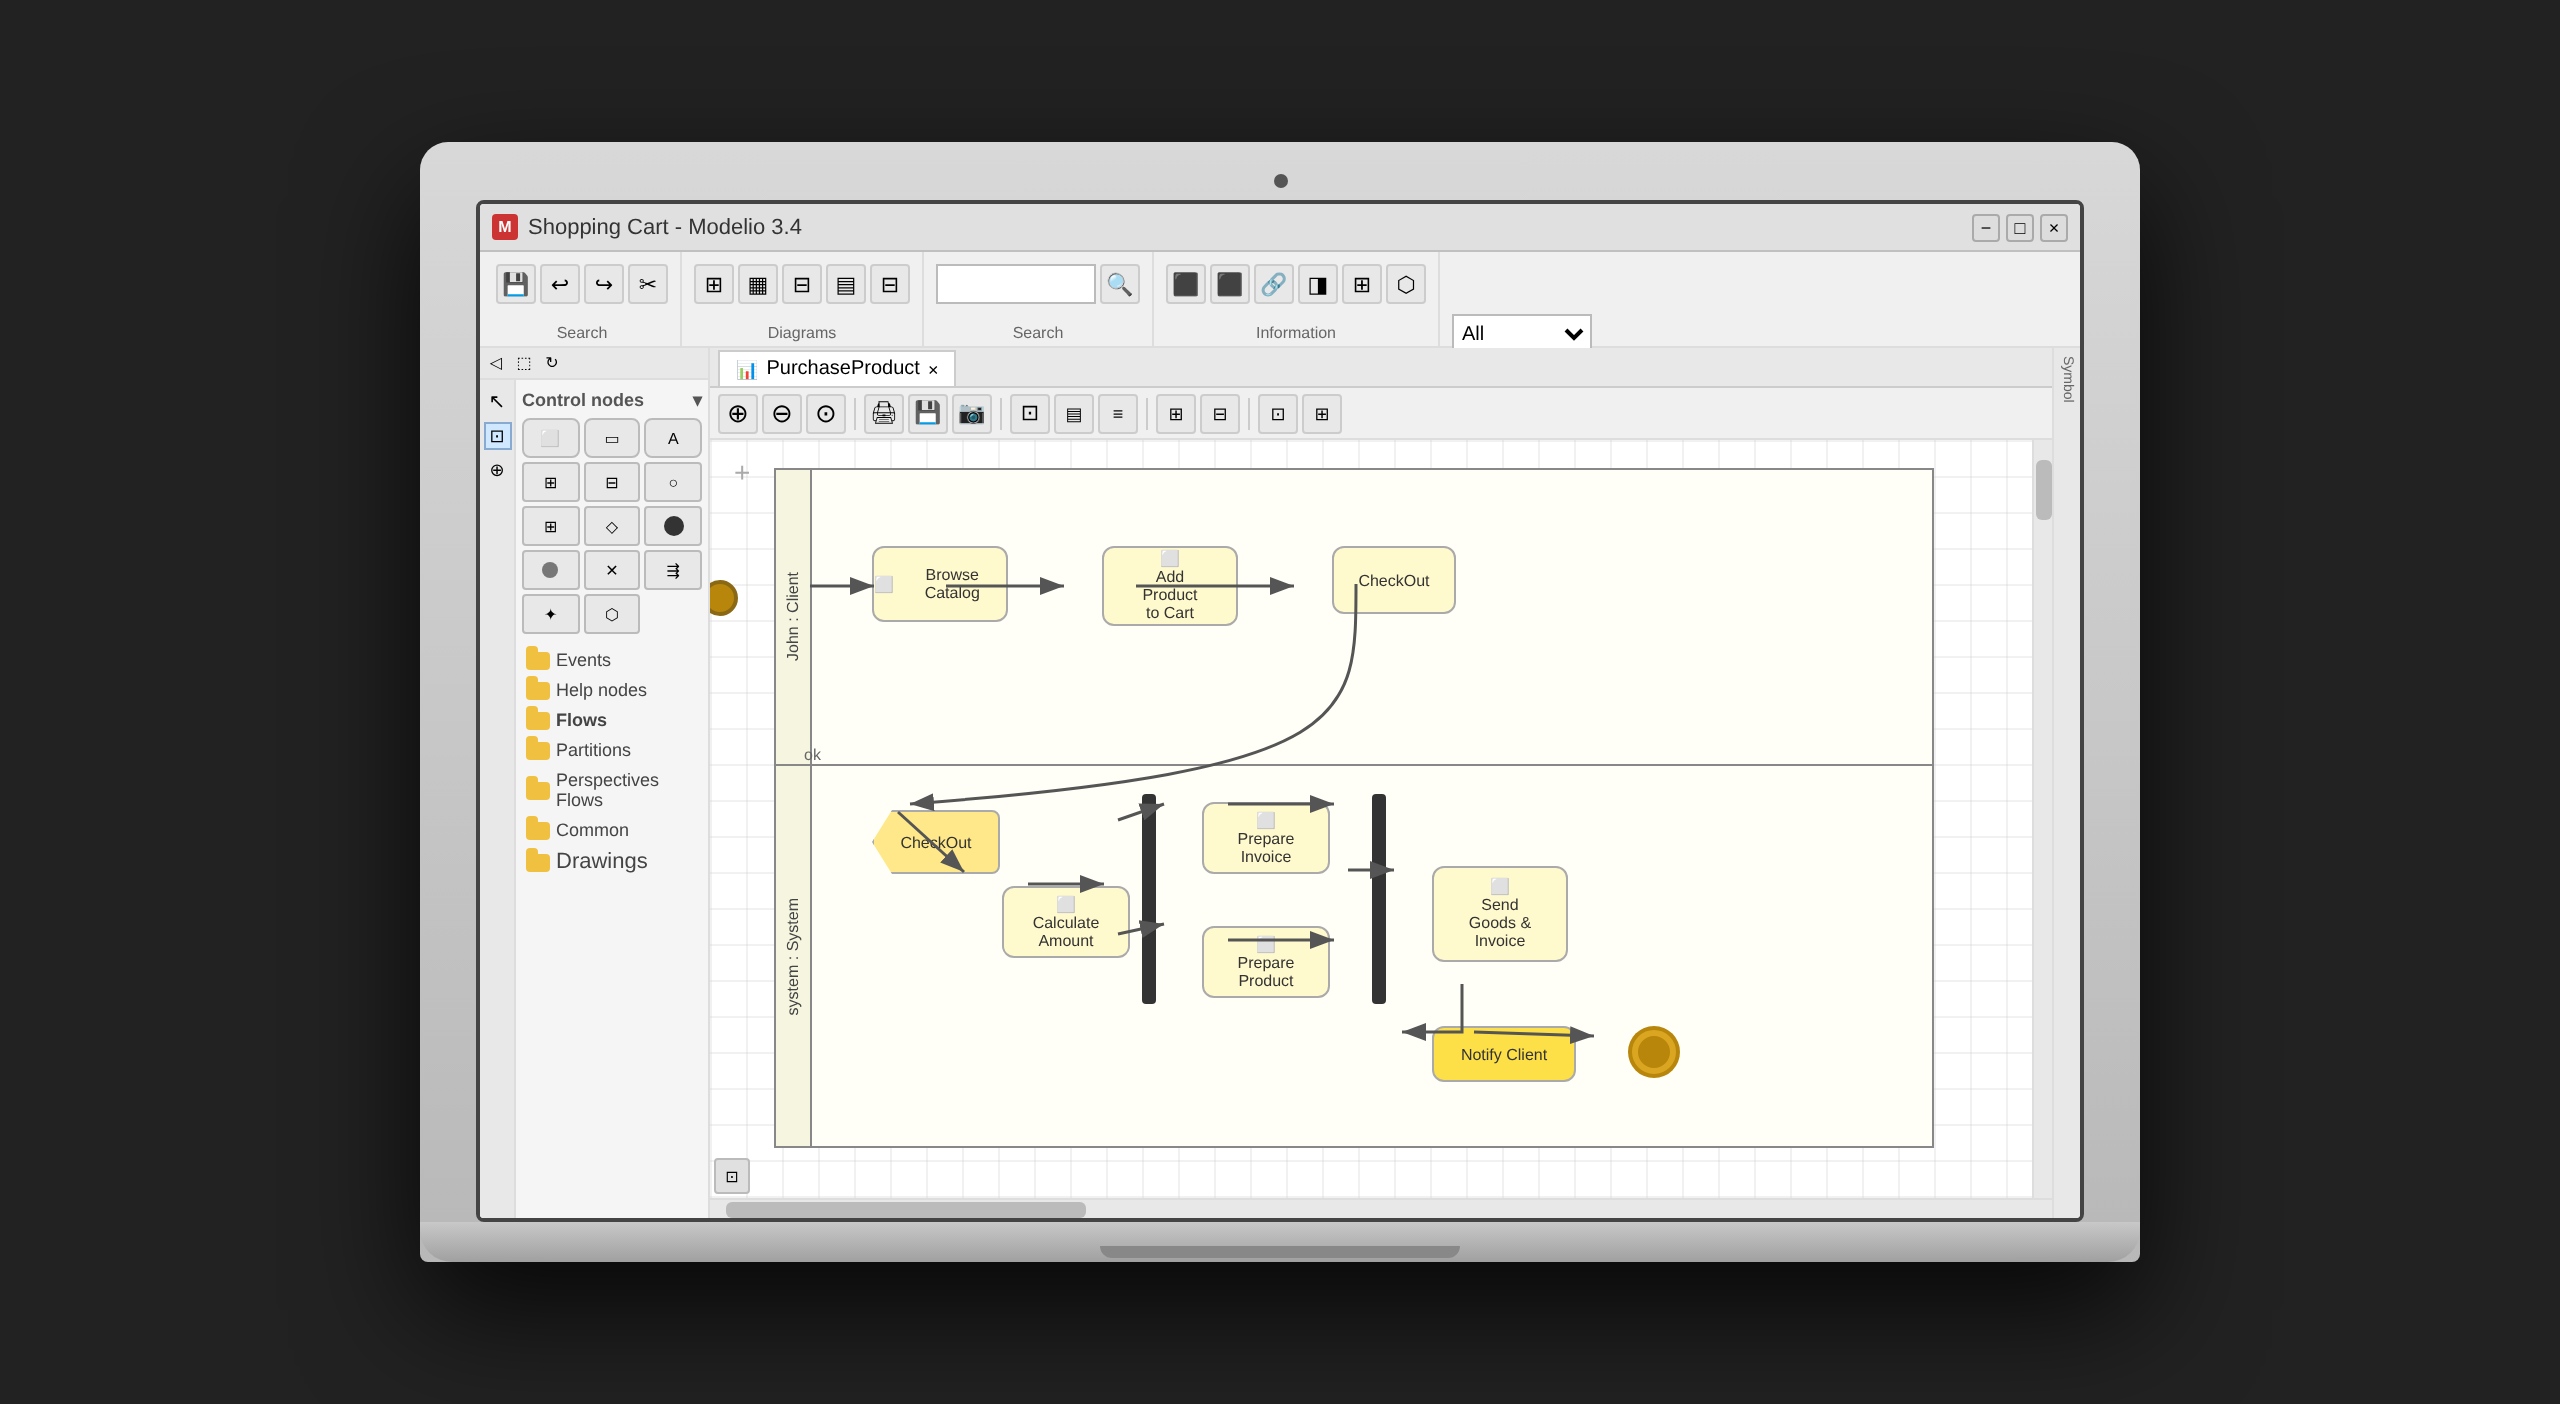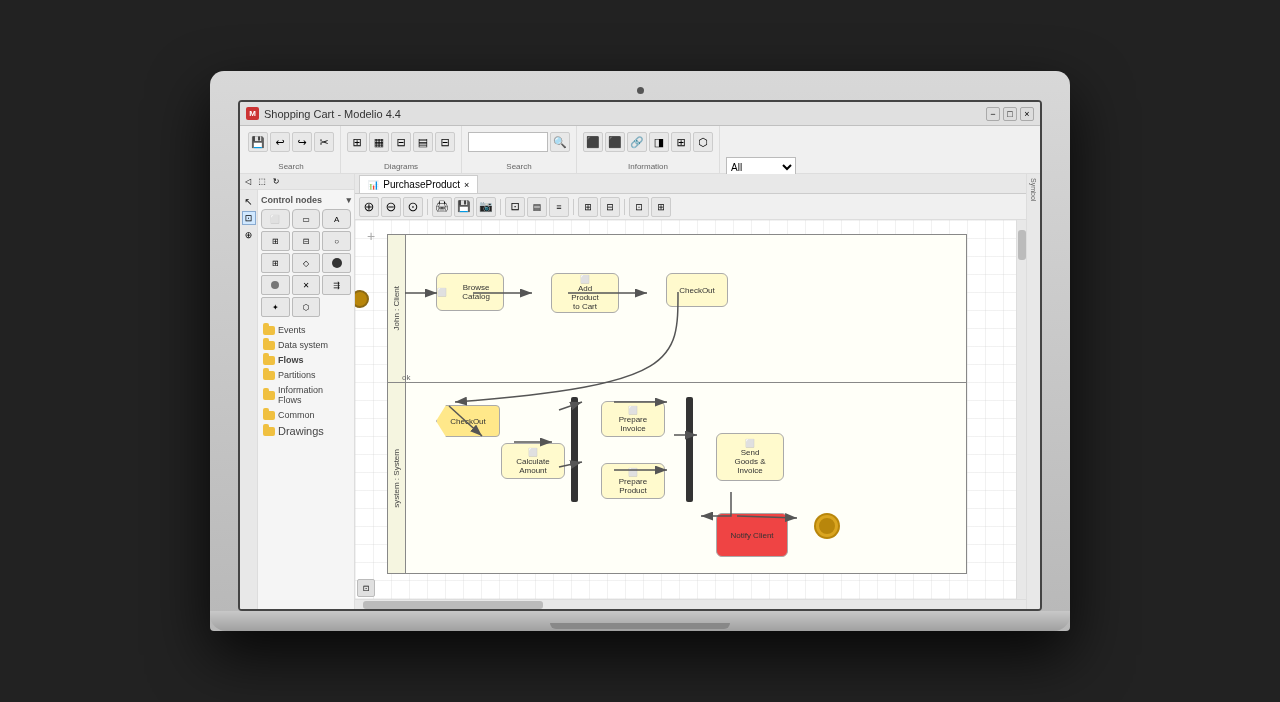--- a/index.html
+++ b/index.html
@@ -23,21 +23,21 @@
     <div style="display:flex; justify-content:center; margin-bottom:6px;">
       <div style="width:7px;height:7px;background:#555;border-radius:50%;"></div>
     </div>
 
     <div style="flex:1; background:#2c2c2c; border-radius:4px; overflow:hidden; border:2px solid #444;">
 
       <div style="width:100%;height:100%;background:#f0f0f0;display:flex;flex-direction:column;">
 
         <div style="height:24px;background:#e0e0e0;border-bottom:1px solid #c0c0c0;display:flex;align-items:center;padding:0 6px;flex-shrink:0;">
           <div style="width:13px;height:13px;background:#cc3333;border-radius:2px;margin-right:5px;display:flex;align-items:center;justify-content:center;color:white;font-size:8px;font-weight:bold;">M</div>
-          <span style="font-size:11px;color:#333;flex:1;">Shopping Cart - Modelio 4.4</span>
+          <span style="font-size:11px;color:#333;flex:1;">Shopping Cart - Modelio 3.4</span>
           <div style="display:flex;gap:3px;">
             <div style="width:14px;height:14px;background:#ddd;border:1px solid #aaa;border-radius:2px;display:flex;align-items:center;justify-content:center;font-size:9px;cursor:pointer;">−</div>
             <div style="width:14px;height:14px;background:#ddd;border:1px solid #aaa;border-radius:2px;display:flex;align-items:center;justify-content:center;font-size:9px;cursor:pointer;">□</div>
             <div style="width:14px;height:14px;background:#ddd;border:1px solid #aaa;border-radius:2px;display:flex;align-items:center;justify-content:center;font-size:9px;cursor:pointer;">×</div>
           </div>
         </div>
 
 
         <div style="height:48px;background:#f0f0f0;border-bottom:1px solid #ddd;display:flex;align-items:center;flex-shrink:0;padding:0 2px;">
 
@@ -138,39 +138,39 @@
                   <div style="display:flex;align-items:center;padding:2px 2px;cursor:pointer;color:#444;font-size:9px;gap:3px;">
                     <div style="width:12px;height:9px;background:#f0c040;border-radius:0 2px 2px 2px;position:relative;flex-shrink:0;">
                         <div style="position:absolute;top:-3px;left:0;width:6px;height:3px;background:#f0c040;border-radius:2px 2px 0 0;"></div>
                       </div>
                     <span>Events</span>
                   </div>
                   <div style="display:flex;align-items:center;padding:2px 2px;cursor:pointer;color:#444;font-size:9px;gap:3px;">
                     <div style="width:12px;height:9px;background:#f0c040;border-radius:0 2px 2px 2px;position:relative;flex-shrink:0;">
                         <div style="position:absolute;top:-3px;left:0;width:6px;height:3px;background:#f0c040;border-radius:2px 2px 0 0;"></div>
                       </div>
-                    <span>Data system</span>
+                    <span>Help nodes</span>
                   </div>
                   <div style="display:flex;align-items:center;padding:2px 2px;cursor:pointer;color:#444;font-size:9px;gap:3px;font-weight:bold;">
                     <div style="width:12px;height:9px;background:#f0c040;border-radius:0 2px 2px 2px;position:relative;flex-shrink:0;">
                         <div style="position:absolute;top:-3px;left:0;width:6px;height:3px;background:#f0c040;border-radius:2px 2px 0 0;"></div>
                       </div>
                     <span>Flows</span>
                   </div>
                   <div style="display:flex;align-items:center;padding:2px 2px;cursor:pointer;color:#444;font-size:9px;gap:3px;">
                     <div style="width:12px;height:9px;background:#f0c040;border-radius:0 2px 2px 2px;position:relative;flex-shrink:0;">
                         <div style="position:absolute;top:-3px;left:0;width:6px;height:3px;background:#f0c040;border-radius:2px 2px 0 0;"></div>
                       </div>
                     <span>Partitions</span>
                   </div>
                   <div style="display:flex;align-items:center;padding:2px 2px;cursor:pointer;color:#444;font-size:9px;gap:3px;">
                     <div style="width:12px;height:9px;background:#f0c040;border-radius:0 2px 2px 2px;position:relative;flex-shrink:0;">
                         <div style="position:absolute;top:-3px;left:0;width:6px;height:3px;background:#f0c040;border-radius:2px 2px 0 0;"></div>
                       </div>
-                    <span>Information Flows</span>
+                    <span>Perspectives Flows</span>
                   </div>
                   <div style="display:flex;align-items:center;padding:2px 2px;cursor:pointer;color:#444;font-size:9px;gap:3px;">
                     <div style="width:12px;height:9px;background:#f0c040;border-radius:0 2px 2px 2px;position:relative;flex-shrink:0;">
                         <div style="position:absolute;top:-3px;left:0;width:6px;height:3px;background:#f0c040;border-radius:2px 2px 0 0;"></div>
                       </div>
                     <span>Common</span>
                   </div>
                   <div style="display:flex;align-items:center;padding:2px 2px;cursor:pointer;color:#444;font-size:11px;gap:3px;">
                     <div style="width:12px;height:9px;background:#f0c040;border-radius:0 2px 2px 2px;position:relative;flex-shrink:0;">
                         <div style="position:absolute;top:-3px;left:0;width:6px;height:3px;background:#f0c040;border-radius:2px 2px 0 0;"></div>
@@ -291,21 +291,21 @@
 
                       <div style="position:absolute;left:310px;top:50px;width:68px;height:48px;background:#fffacd;border:1.5px solid #aaa;border-radius:6px;display:flex;align-items:center;justify-content:center;text-align:center;font-size:8px;color:#333;cursor:move;">
                         <div>
                           <div style="font-size:8px;">⬜</div>
                           <div style="white-space:pre-line;font-size:8px;">Send
 Goods &amp;
 Invoice</div>
                         </div>
                       </div>
 
-                      <div style="position:absolute;left:310px;top:130px;width:72px;height:44px;background:#ef4444;border:1.5px solid #aaa;border-radius:6px;display:flex;align-items:center;justify-content:center;text-align:center;font-size:8px;color:#333;cursor:move;">
+                      <div style="position:absolute;left:310px;top:130px;width:72px;height:28px;background:#fde047;border:1.5px solid #aaa;border-radius:6px;display:flex;align-items:center;justify-content:center;text-align:center;font-size:8px;color:#333;cursor:move;">
                         <span>Notify Client</span>
                       </div>
 
                       <div style="position:absolute;left:410px;top:132px;width:22px;height:22px;background:#b8860b;border-radius:50%;border:3px solid #daa520;box-shadow:0 0 0 2px #b8860b;"></div>
 
                     </div>
                   </div>
 
                 </div>
 

